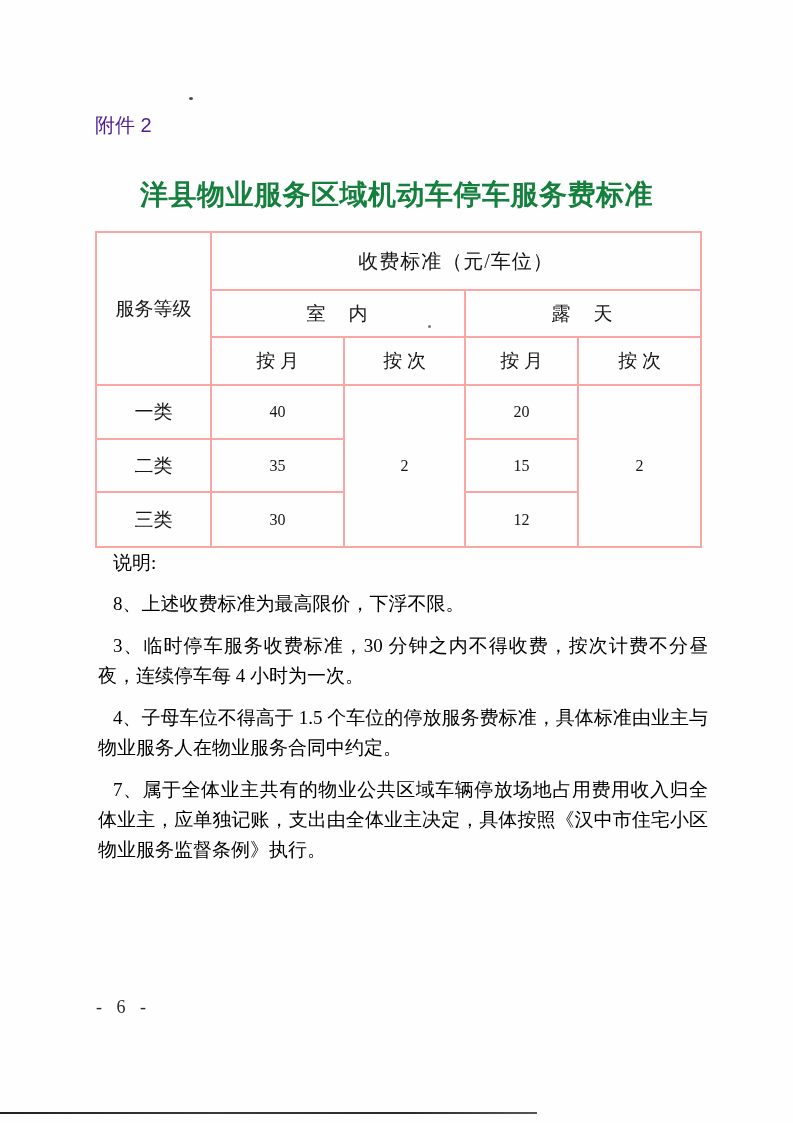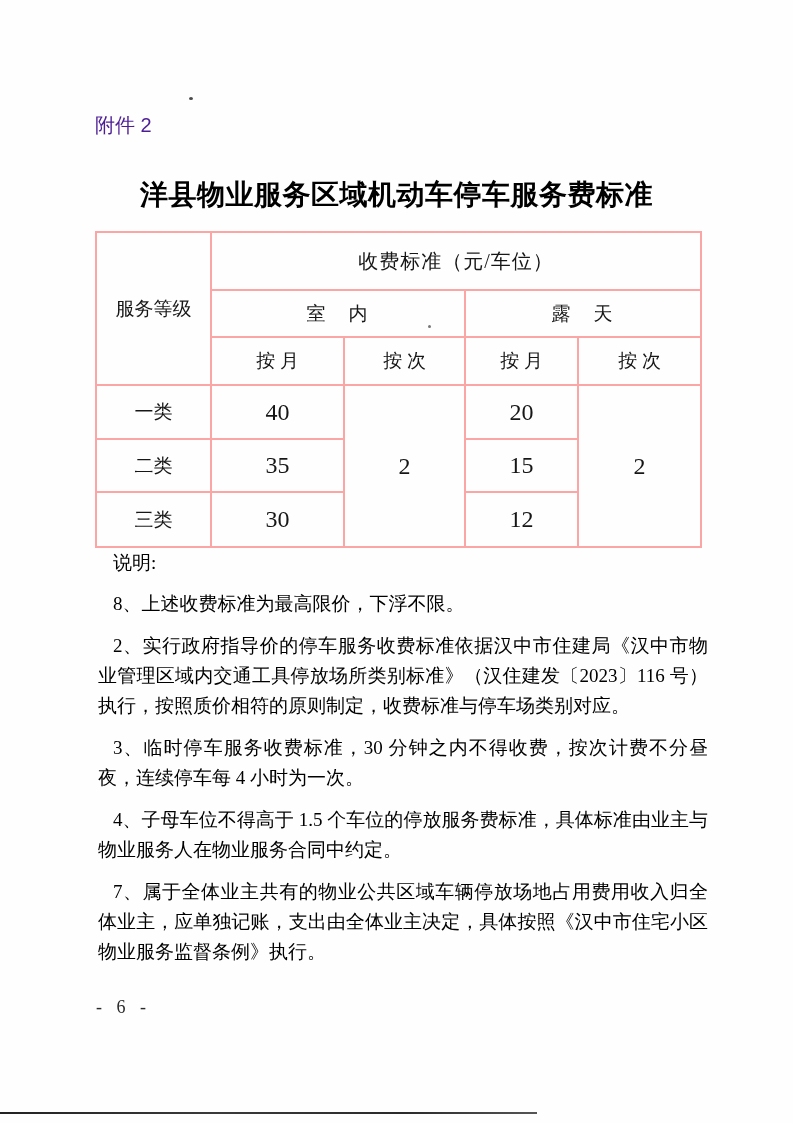--- a/index.html
+++ b/index.html
@@ -24,40 +24,40 @@
   .doc-title {
     position: absolute;
     left: 0;
     right: 0;
     top: 176px;
     margin: 0;
     text-align: center;
     font-size: 28px;
     font-weight: bold;
     letter-spacing: 0.5px;
-    color: #000000;
+    color: #15803d;
   }
   .fee-table {
     position: absolute;
     left: 95px;
     top: 231px;
     width: 605px;
     border-collapse: collapse;
     table-layout: fixed;
   }
   .fee-table td {
     border: 2px solid #fca5a5;
     text-align: center;
     vertical-align: middle;
     font-size: 19px;
     padding: 0;
     color: #161616;
   }
   .fee-table td.fee-head { font-size: 20px; letter-spacing: 1px; }
-  .fee-table td.num { font-size: 24px; }
+  .fee-table td.num { font-size: 16px; }
   .fee-table td.subhead { letter-spacing: 2px; }
   .notes {
     position: absolute;
     left: 98px;
     top: 548px;
     width: 610px;
     font-size: 19px;
     line-height: 30px;
     text-align: justify;
     color: #000000;
@@ -133,21 +133,20 @@
         <td>三类</td>
         <td class="num">30</td>
         <td class="num">12</td>
       </tr>
     </tbody>
   </table>
 
   <div class="notes">
     <p class="notes-heading">说明:</p>
     <p>8、上述收费标准为最高限价，下浮不限。</p>
-    <p>2、实行政府指导价的停车服务收费标准依据汉中市住建局《汉中市物业管理区域内交通工具停放场所类别标准》（汉住建发〔2023〕116 号）执行，按照质价相符的原则制定，收费标准与停车场类别对应。</p>
     <p>3、临时停车服务收费标准，30 分钟之内不得收费，按次计费不分昼夜，连续停车每 4 小时为一次。</p>
     <p>4、子母车位不得高于 1.5 个车位的停放服务费标准，具体标准由业主与物业服务人在物业服务合同中约定。</p>
     <p>7、属于全体业主共有的物业公共区域车辆停放场地占用费用收入归全体业主，应单独记账，支出由全体业主决定，具体按照《汉中市住宅小区物业服务监督条例》执行。</p>
   </div>
 
   <div class="page-number">- 6 -</div>
 
   <div class="scan-line"></div>
   <div class="speck speck-1"></div>
   <div class="speck speck-2"></div>

